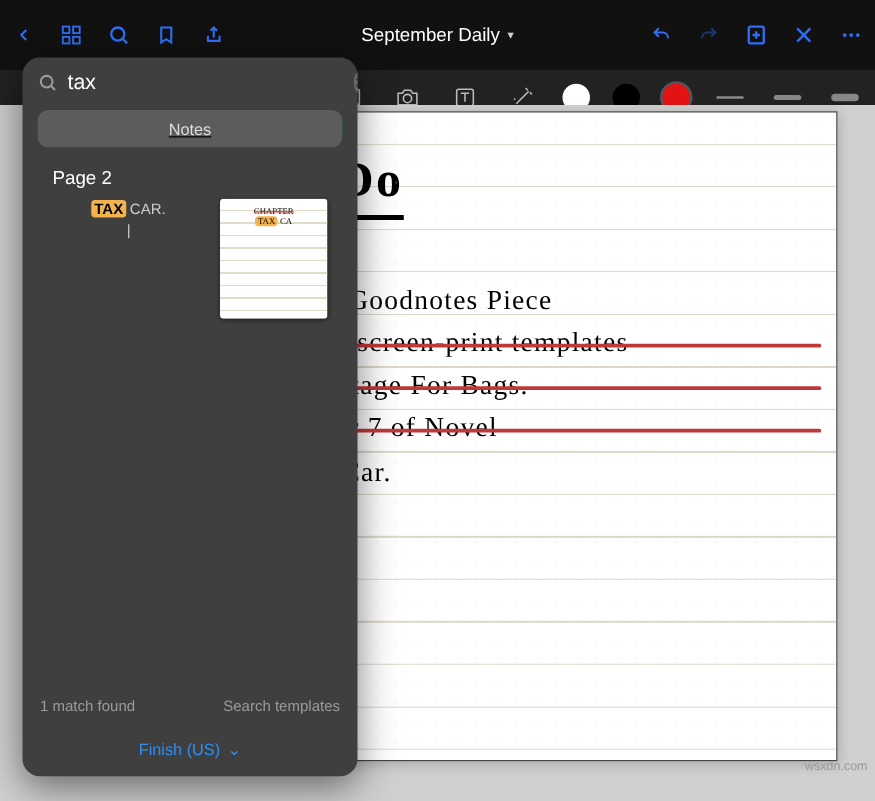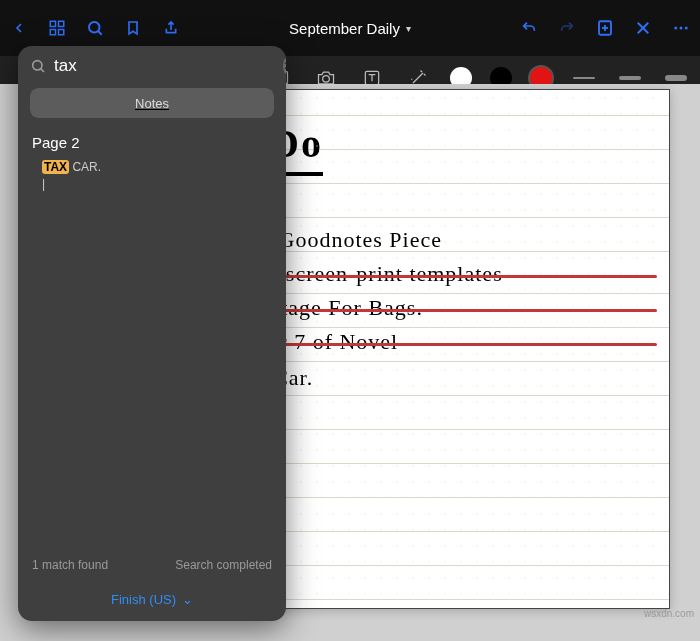--- a/index.html
+++ b/index.html
@@ -121,22 +121,22 @@
       margin:6px 12px 10px;
       background:#14532d;
       border-radius:8px;
       display:flex;
       height:30px;
       overflow:hidden;
       text-decoration:underline;
     }
     .seg div { flex:1; display:flex;align-items:center;justify-content:center; font-size:13px; color:#ddd; cursor:pointer;}
     .seg .active { background:#5c5c5c; border-radius:8px; }
-    .result-head { color:#fff; font-size:15px; padding:6px 14px 8px; }
-    .result-body { display:flex; gap:12px; padding:0 24px; }
+    .result-head { color:#fff; font-size:15px; padding:6px 24px 8px; }
+    .result-body { display:flex; gap:12px; padding:0 24px;text-align:center; }
     .result-text { color:#ccc; font-size:12px; flex:1; line-height:1.4;}
     .result-text .hl { background:#f2b24d; color:#000; border-radius:3px; padding:0 2px; font-weight:bold;}
     .thumb {
       width:86px; height:96px; background:#fff; border-radius:3px; box-shadow:0 1px 4px rgba(0,0,0,0.5);
       font-family:"Bradley Hand","Comic Sans MS",cursive;
       font-size:7px; color:#000;
       padding:6px 6px; position:relative;
       background-image: repeating-linear-gradient(to bottom, transparent 0 9px, #e0dcc8 9px 10px);
     }
     .thumb .t-strike { position:relative; display:inline-block;}
@@ -289,24 +289,28 @@
     <div class="clear-btn">✕</div>
   </div>
   <div class="seg">
     <div class="active">Notes</div>
   </div>
   <div class="result-head">Page 2</div>
   <div class="result-body">
     <div class="result-text">
       <span class="hl">TAX</span><span> CAR.</span><br>|
     </div>
+    <div class="thumb">
+      <div class="t-strike">CHAPTER</div><br>
+      <span class="thl">TAX</span><span> CA</span>
+    </div>
   </div>
   <div class="status-row">
     <span>1 match found</span>
-    <span>Search completed</span>
+    <span>Search templates</span>
   </div>
   <div class="lang-row">
     <span>Finish (US)</span>
     <span>⌄</span>
   </div>
 </div>
 
 <div class="watermark">wsxdn.com</div>
 
 </body></html>

